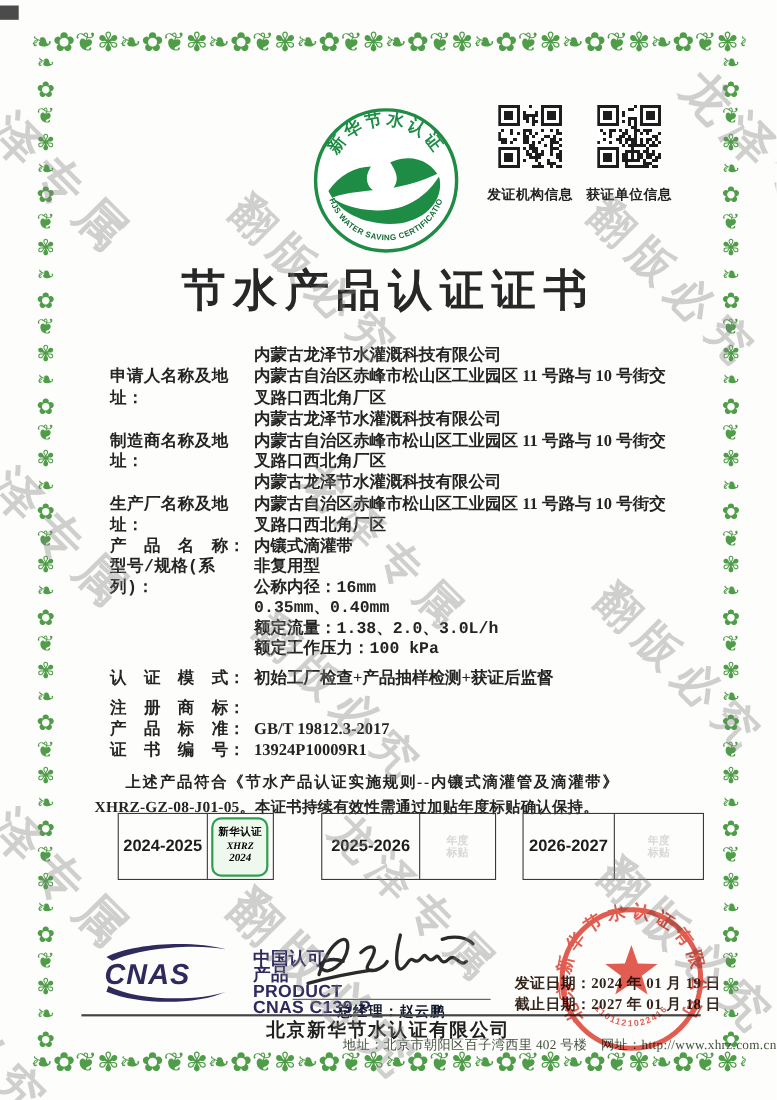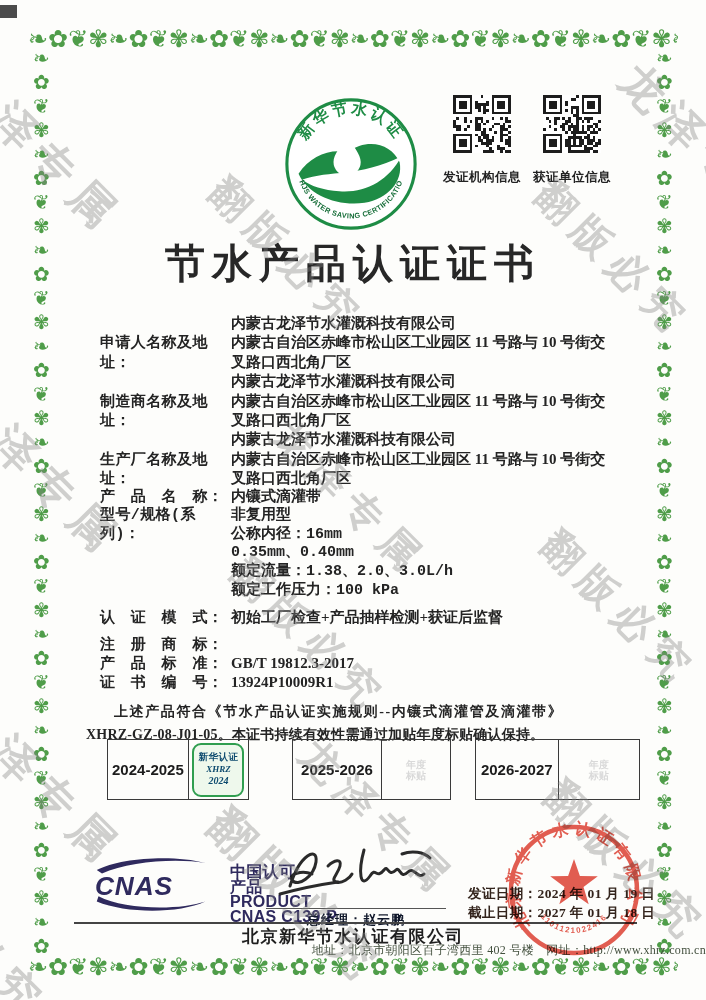--- a/index.html
+++ b/index.html
@@ -68,21 +68,21 @@
   .ybox-1{left:107px;width:140px;}
   .ybox-2{left:292px;width:157px;}
   .ybox-3{left:475px;width:163px;}
   .ycell-year{display:flex;align-items:center;justify-content:center;
               border-right:1.2px solid #3a3a3a;
               font-family:"Liberation Sans",sans-serif;font-size:15px;font-weight:600;color:#1c1c1c;}
   .yw-1{width:57%;} .yw-2{width:56%;} .yw-3{width:50%;}
   .ycell-sticker{flex:1;display:flex;}
   .sticker{width:48px;height:50px;margin:auto;border:2px solid #2f9e4f;border-radius:9px;
            background:#eef8ec;display:flex;flex-direction:column;align-items:center;
-           justify-content:center;color:#0c4a6e;font-weight:700;line-height:1.25;}
+           justify-content:center;color:#000000;font-weight:700;line-height:1.25;}
   .sticker .s1{font-size:9.5px;letter-spacing:.5px;}
   .sticker .s2{font-size:9px;font-style:italic;font-family:"Liberation Serif",serif;}
   .sticker .s3{font-size:10px;font-style:italic;font-family:"Liberation Serif",serif;}
   .placeholder{margin:auto;color:#d9d9d9;font-size:10px;line-height:11px;
                text-align:center;font-weight:600;}
 
   
   .cnas-logo{position:absolute;left:82px;top:856px;width:138px;height:56px;}
   .cnas-lines{position:absolute;left:230px;top:864px;font-family:"Liberation Sans",sans-serif;
               font-size:16px;font-weight:700;color:#2f2a5e;line-height:15px;letter-spacing:.3px;}

